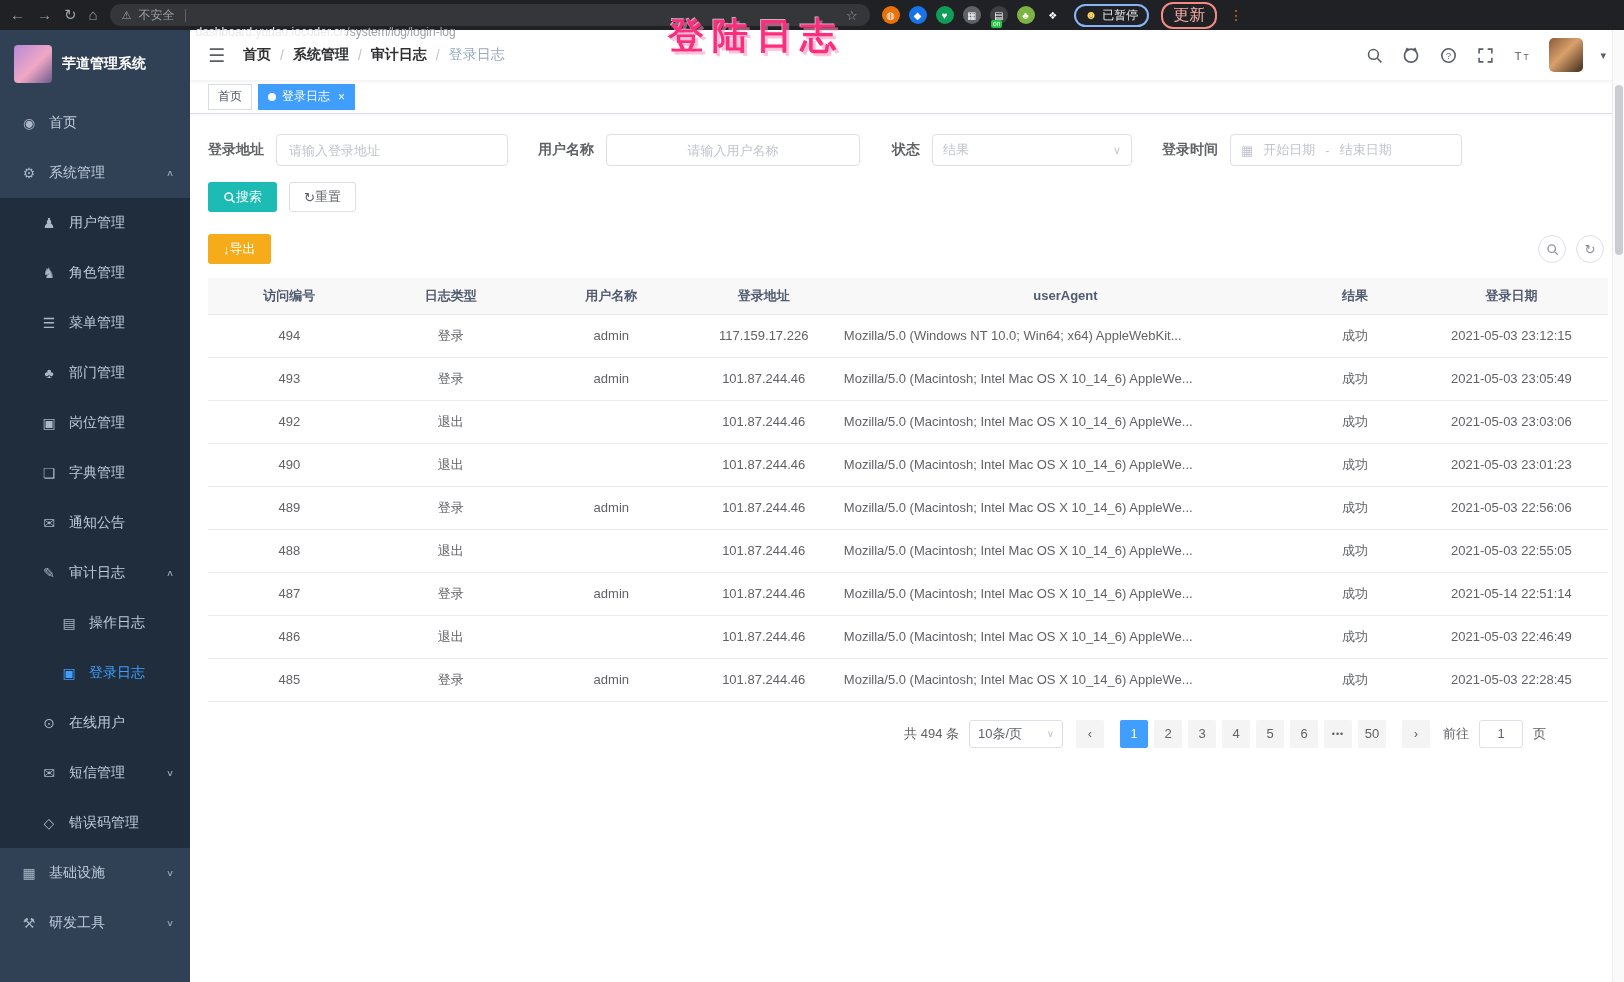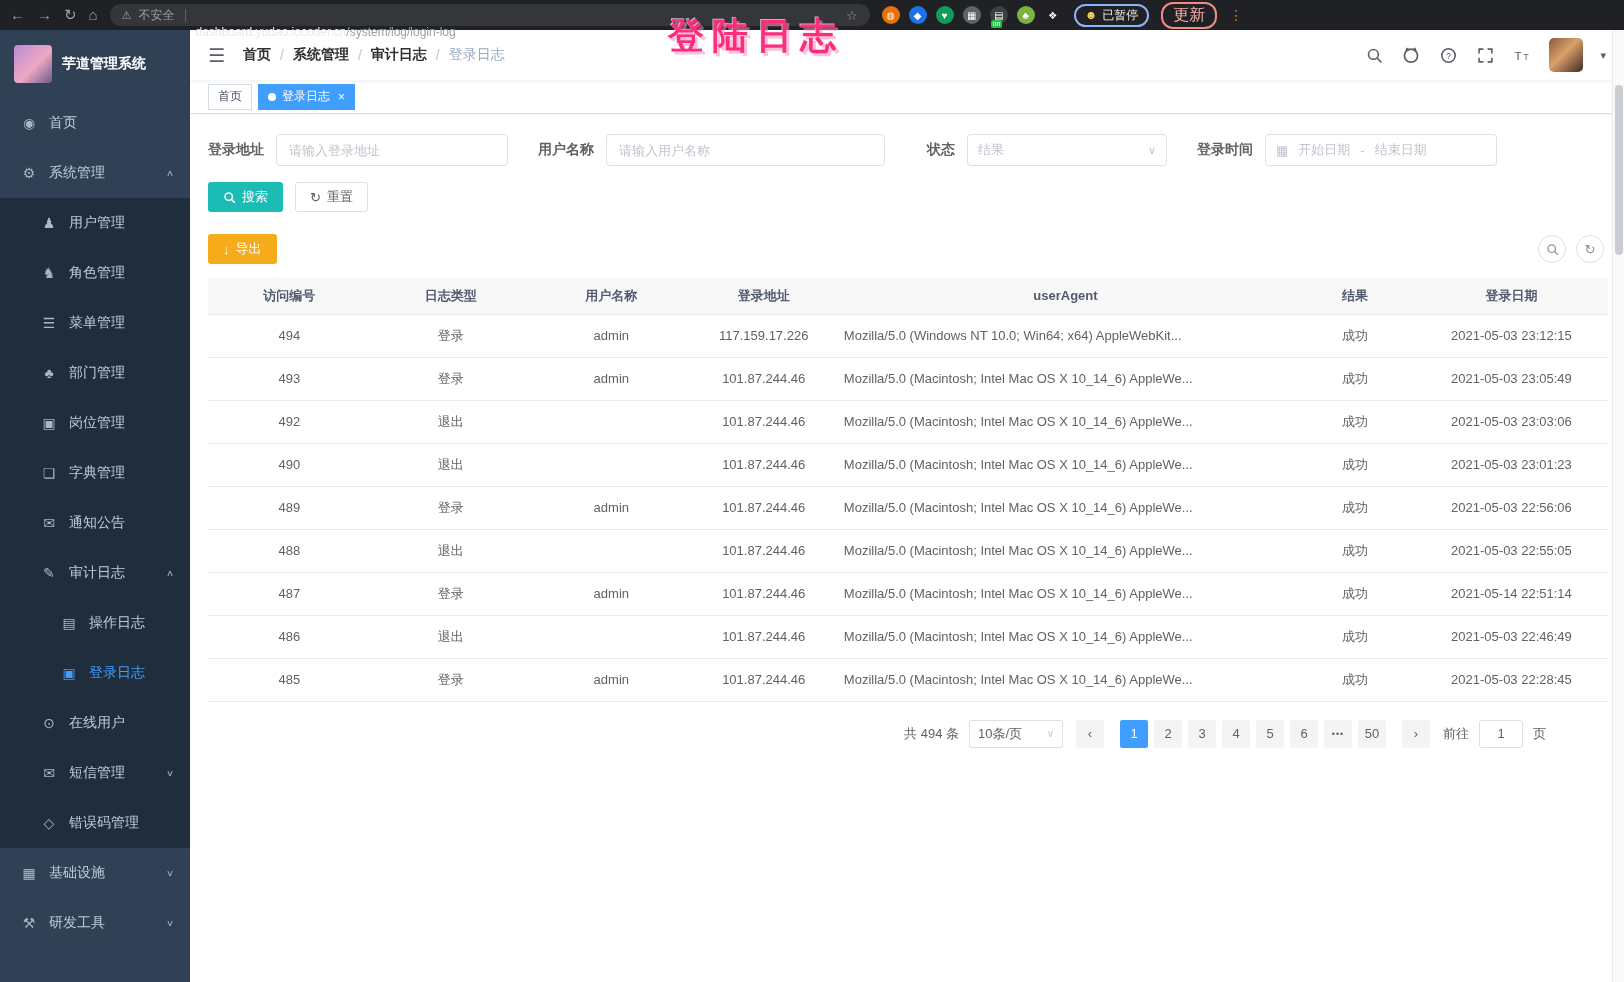--- a/index.html
+++ b/index.html
@@ -74,21 +74,21 @@
   .f-input::placeholder { color:#c0c4cc; }
   .f-select { display:flex; align-items:center; justify-content:space-between; padding:0 10px; cursor:pointer; }
   .f-select .ph, .date-range .ph { color:#c0c4cc; }
   .f-select .sel-arrow { color:#c0c4cc; font-size:11px; font-style:normal; }
   .date-range { display:flex; align-items:center; gap:10px; padding:0 10px; cursor:pointer; }
   .date-range .cal { color:#c0c4cc; font-style:normal; font-size:13px; }
   .date-range .sep { color:#c0c4cc; }
 
   
   .btn-row { margin-top:16px; display:flex; gap:12px; }
-  .btn { height:30px; border-radius:3px; border:1px solid transparent; font-size:13px; display:inline-flex; align-items:center; gap:6px; padding:0 14px; cursor:pointer; font-family:inherit; }
+  .btn { height:30px; border-radius:3px; border:1px solid transparent; font-size:13px; display:inline-flex; align-items:center; padding:0 14px; cursor:pointer; font-family:inherit; }
   .btn-search { background:var(--search-btn,#1cbbb4); color:#fff; }
   .btn-search svg { stroke:#fff; fill:none; stroke-width:1.8; }
   .btn-reset { background:#fff; border-color:#dcdfe6; color:#606266; }
   .btn-reset .ri { font-style:normal; font-size:13px; }
   .export-row { margin-top:22px; display:flex; align-items:center; }
   .btn-export { background:var(--export-btn,#f6ab1a); color:#fff; }
   .btn-export .di { font-style:normal; font-size:13px; }
   .tool-circles { margin-left:auto; display:flex; gap:10px; padding-right:4px; }
   .tool-circle { width:28px; height:28px; border-radius:50%; border:1px solid #dcdfe6; background:#fff; display:flex; align-items:center; justify-content:center; color:#909399; cursor:pointer; font-size:13px; }
   .tool-circle svg { stroke:#909399; fill:none; stroke-width:1.6; }
@@ -359,23 +359,23 @@
 
   <div class="content">
 
     <div class="filter-row">
       <div class="f-group">
         <span class="f-label">登录地址</span>
         <input class="f-input" style="width: 232px;" placeholder="请输入登录地址">
       </div>
       <div class="f-group" style="margin-left:30px">
         <span class="f-label">用户名称</span>
-        <input class="f-input" style="width: 279px;" placeholder="请输入用户名称">
-      </div>
-      <div class="f-group" style="margin-left:42px">
+        <input class="f-input" style="width: 254px; text-align: center;" placeholder="请输入用户名称">
+      </div>
+      <div class="f-group" style="margin-left:32px">
         <span class="f-label">状态</span>
         <div class="f-select" style="width:200px">
           <span class="ph">结果</span>
           <i class="sel-arrow">∨</i>
         </div>
       </div>
       <div class="f-group" style="margin-left:30px">
         <span class="f-label">登录时间</span>
         <div class="date-range" style="width:232px">
           <i class="cal">▦</i>

